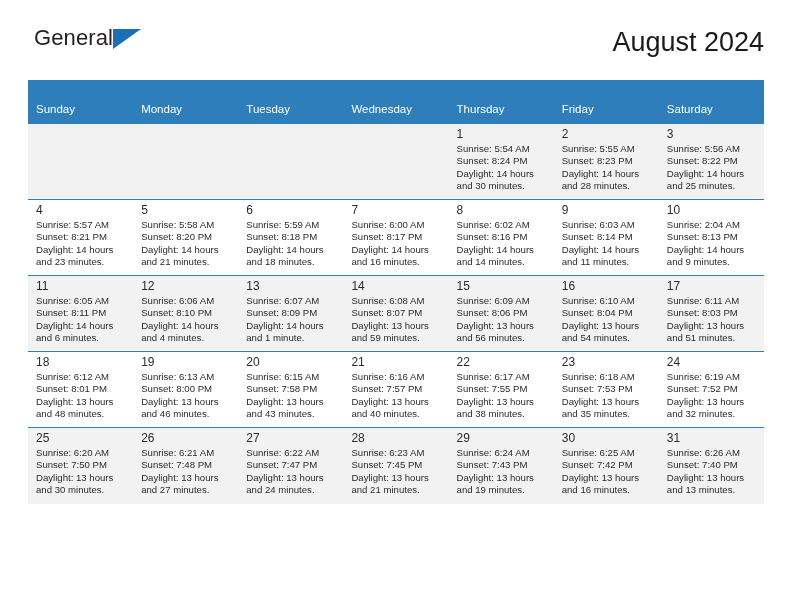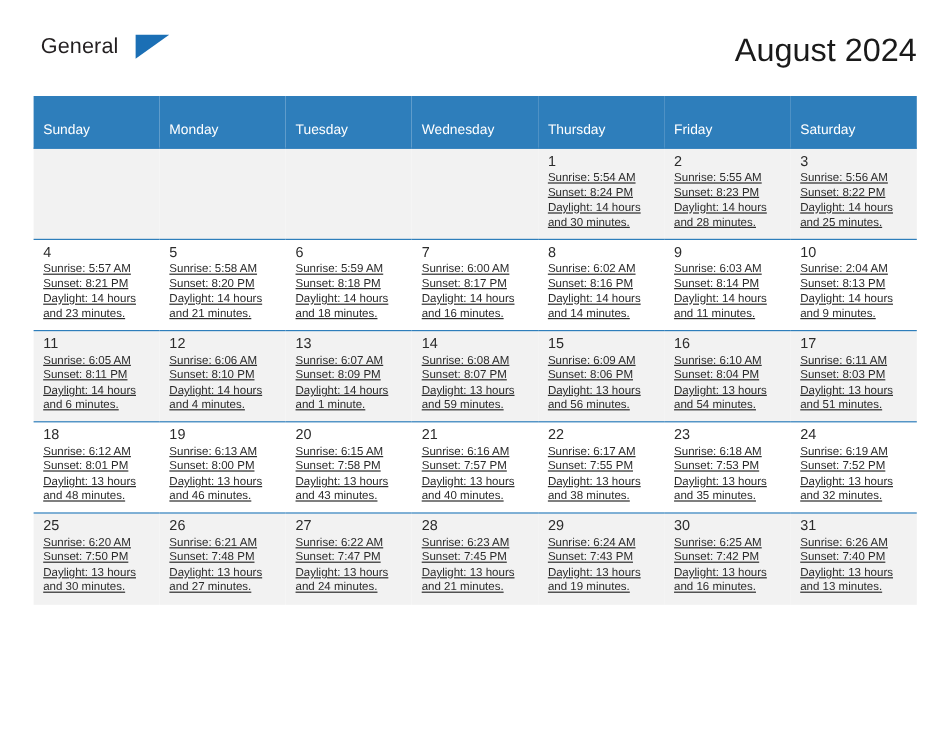--- a/index.html
+++ b/index.html
@@ -31,21 +31,21 @@
     height: 72px;
     box-sizing: border-box;
   }
   .brand {
     position: relative;
     width: 170px;
     height: 52px;
     padding-left: 6px;
   }
   .brand-general {
-    font-size: 18px;
+    font-size: 22px;
     color: #231f20;
     letter-spacing: 0.1px;
     line-height: 24px;
     display: block;
   }
   .brand-blue {
     font-size: 22px;
     color: #1b7bc4;
     letter-spacing: 0.1px;
     line-height: 22px;
@@ -124,21 +124,20 @@
     color: #2b2b2b;
     line-height: 15px;
     display: block;
     margin-bottom: 1px;
   }
   .dayinfo {
     font-size: 9.6px;
     color: #2b2b2b;
     line-height: 12.4px;
     display: block;
-    text-decoration: underline;
   }
   .dayinfo span {
     display: block;
     white-space: nowrap;
   }
 </style>
 </head>
 <body>
 
 <div class="page">

